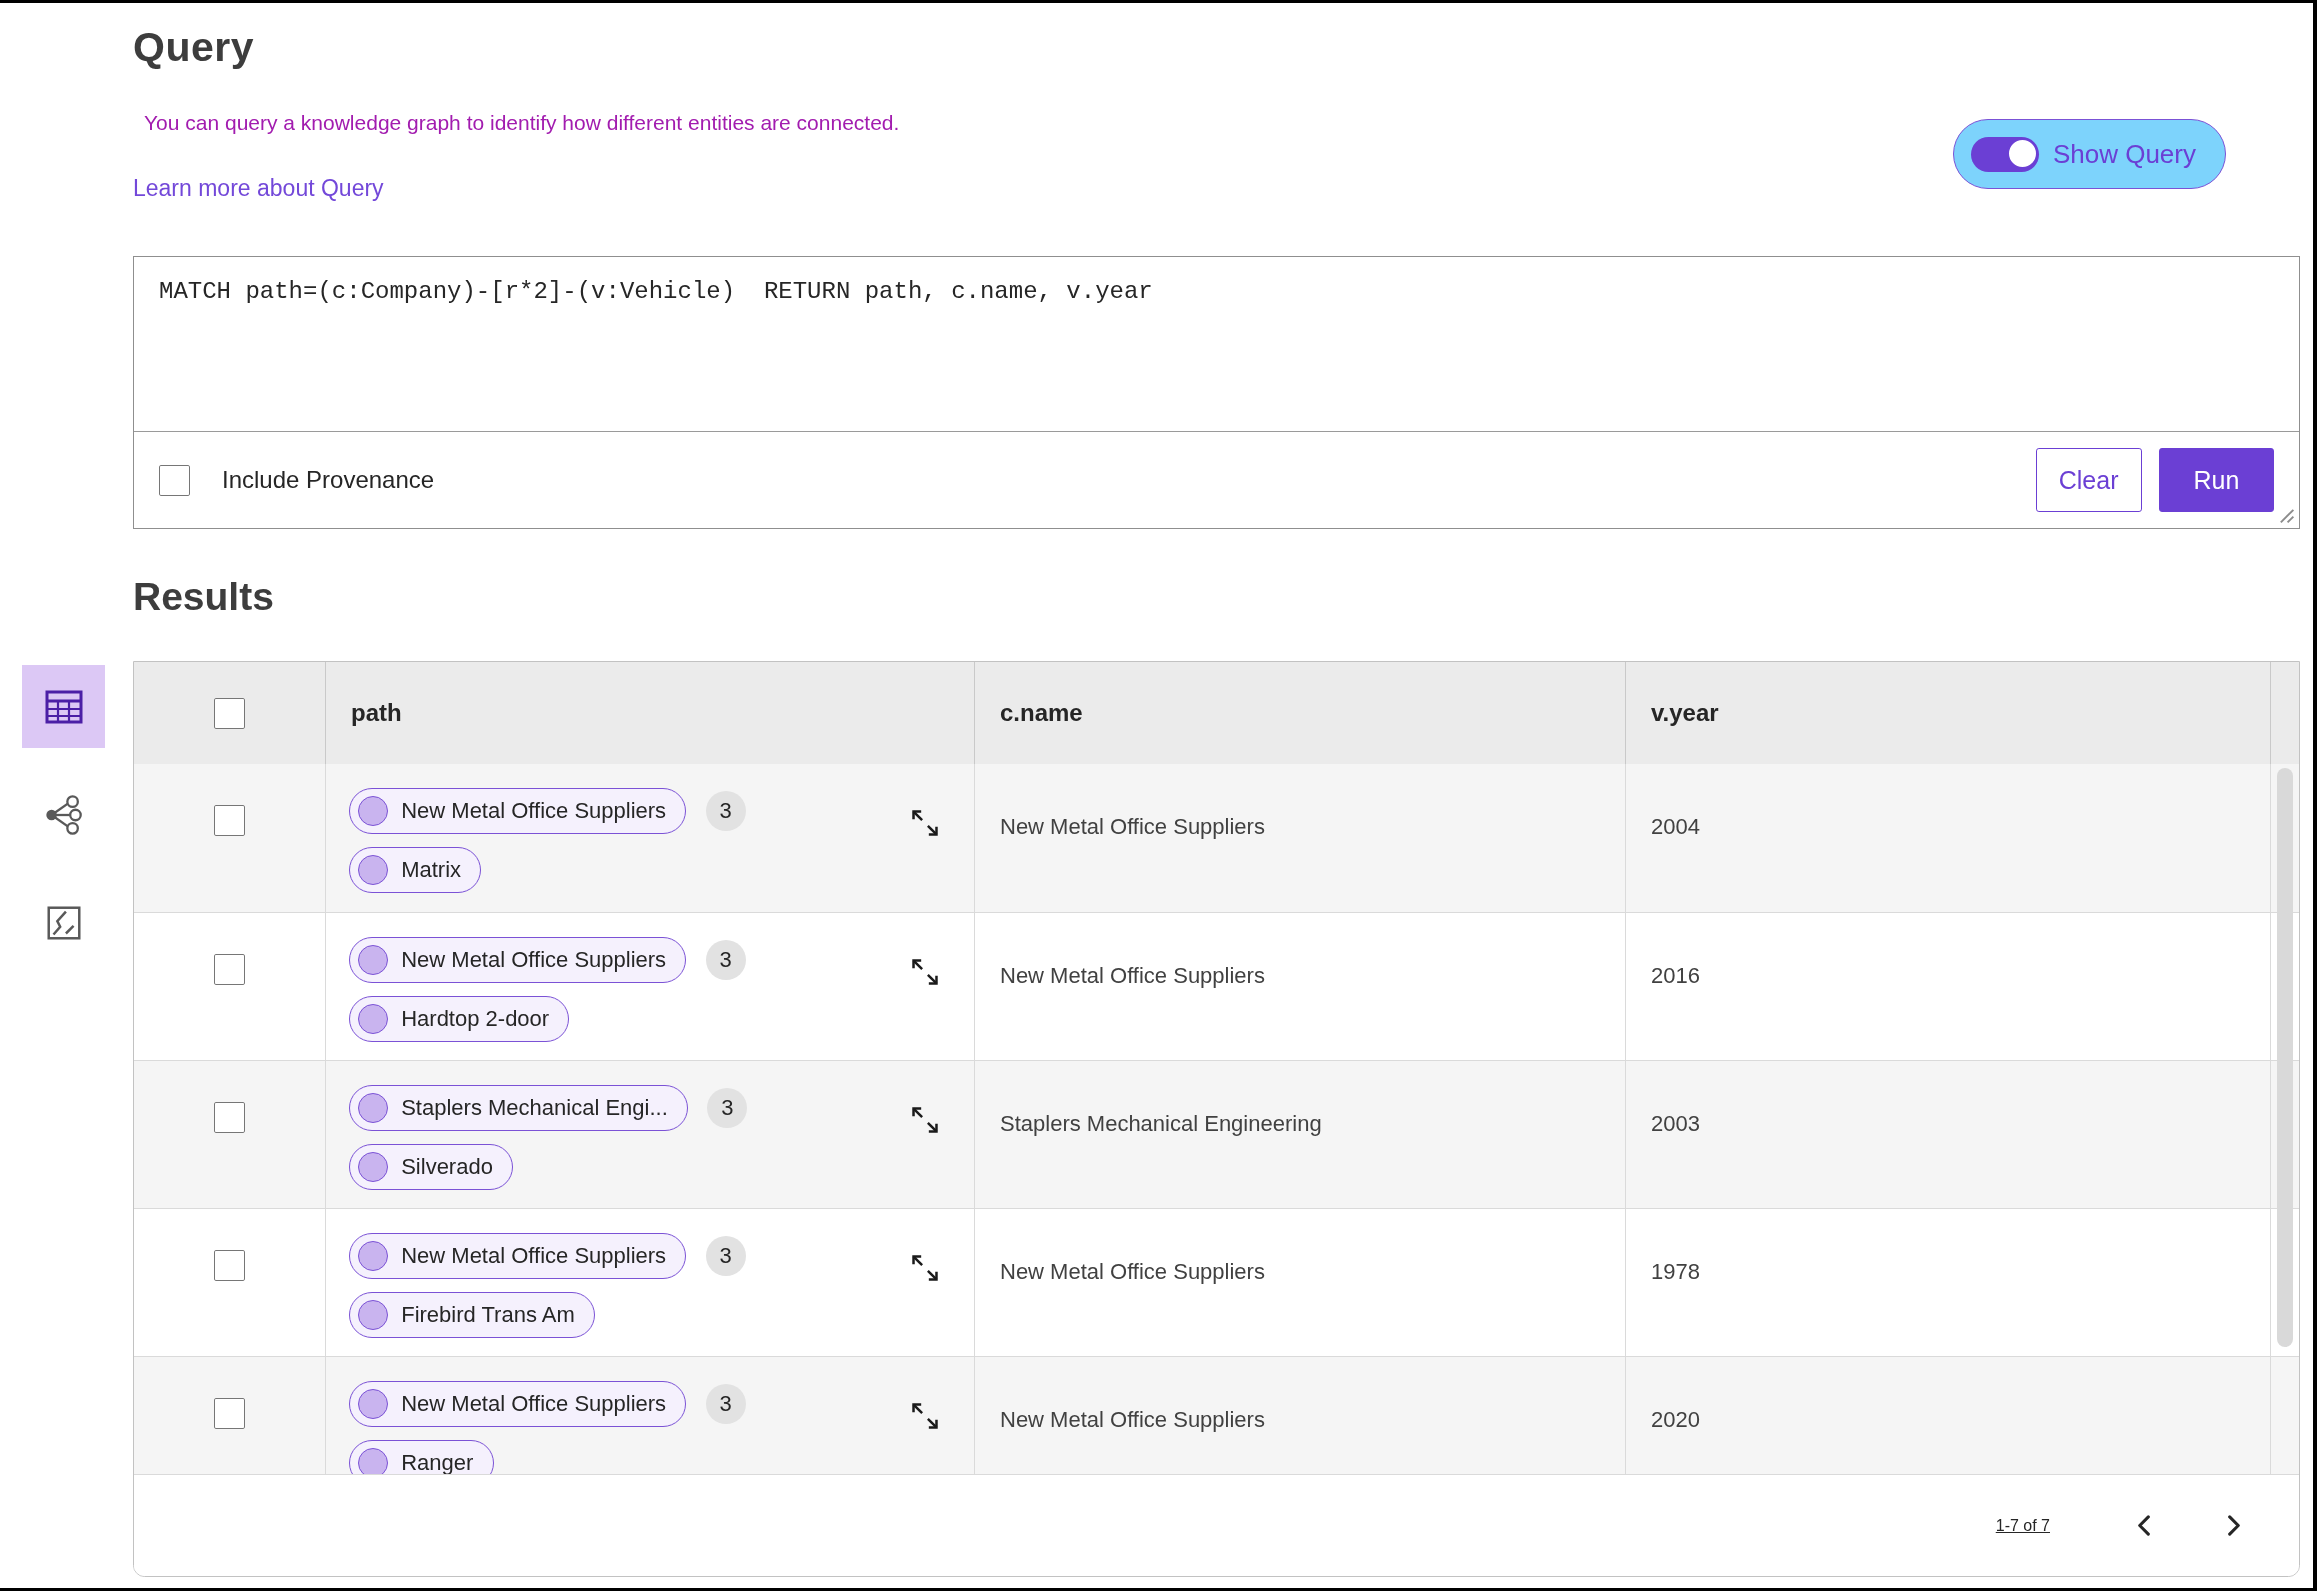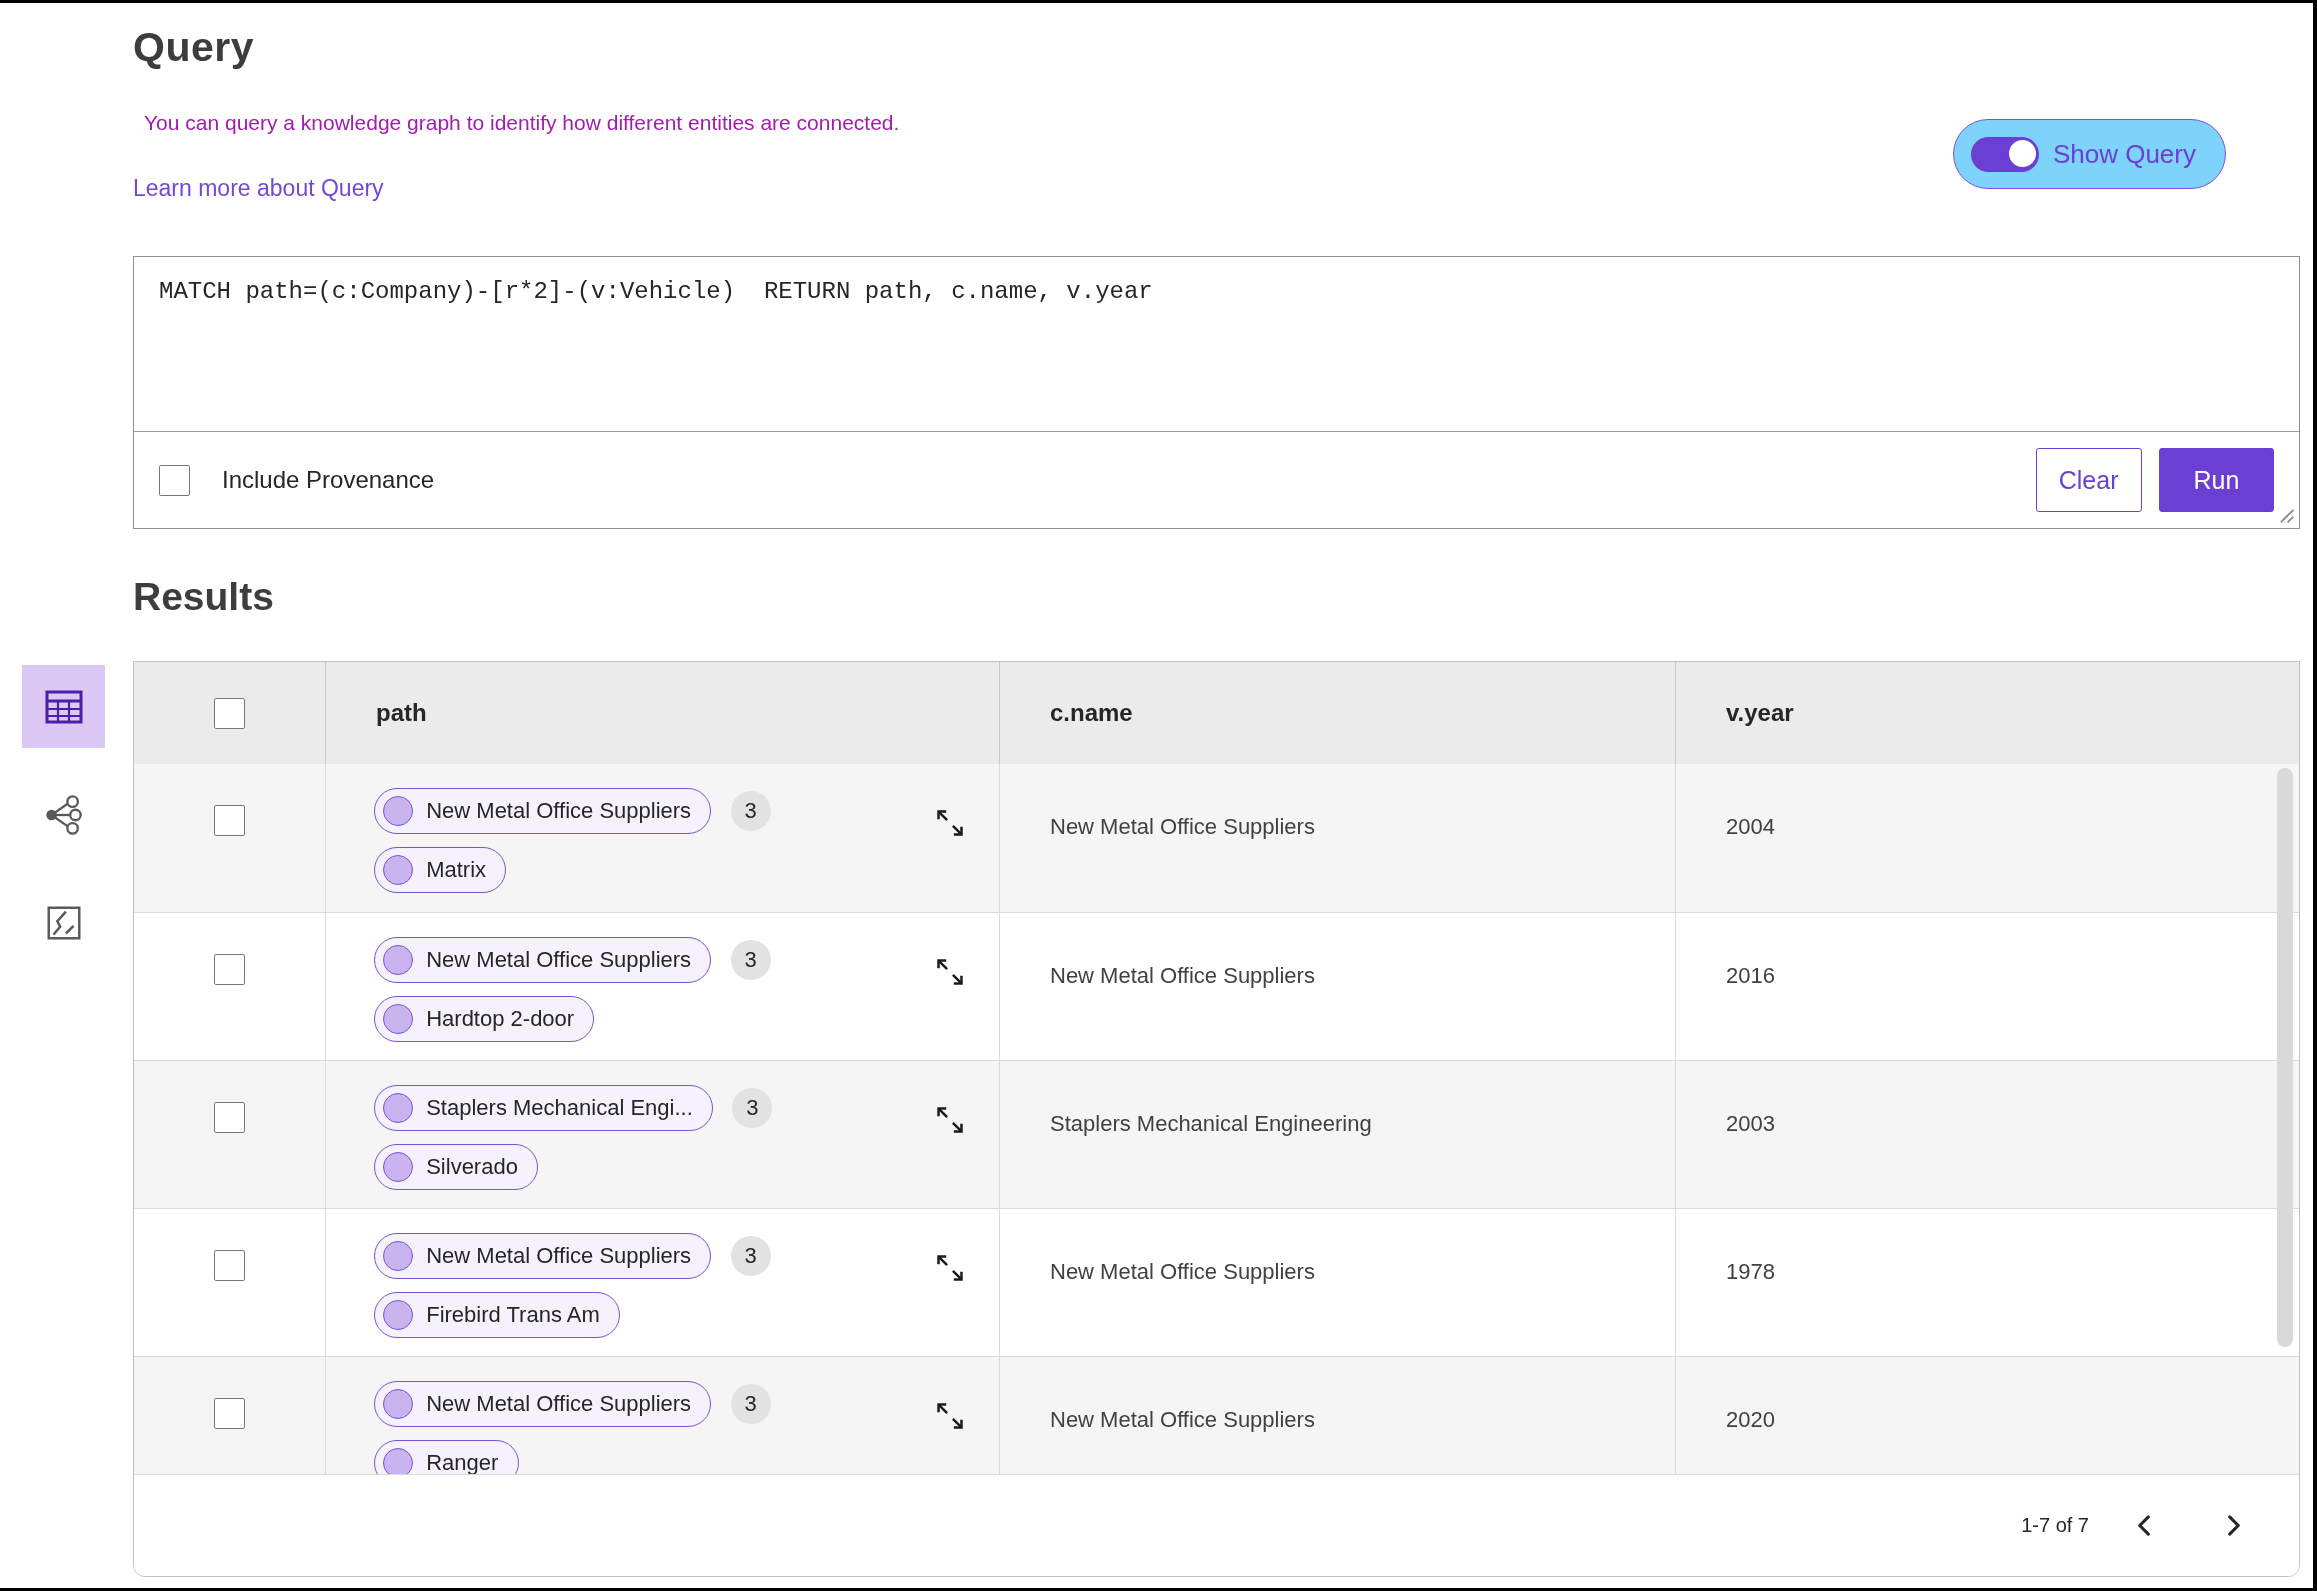--- a/index.html
+++ b/index.html
@@ -55,21 +55,21 @@
   .view-switcher { position:absolute; left:22px; top:662px; width:83px; }
   .view-btn { width:83px; height:83px; display:flex; align-items:center; justify-content:center; cursor:pointer; }
   .view-btn.selected { background:#dcc8f5; }
   .view-btn + .view-btn { margin-top:25px; }
   
   .results-table {
     position:absolute; left:133px; top:658px; width:2167px; height:916px;
     border:1px solid #c2c2c2; border-radius:0 0 11.6px 11.6px;
     background:#fff; display:flex; flex-direction:column; overflow:hidden;
   }
-  .thead, .trow { display:grid; grid-template-columns:192px 649px 651px 645px 1fr;gap:25px; }
+  .thead, .trow { display:grid; grid-template-columns:192px 649px 651px 645px 1fr; }
   .thead { flex:0 0 102px; background:#ebebeb; }
   .thead .cell { border-right:1px solid #c9c9c9; display:flex; align-items:center; }
   .thead .cell:last-child { border-right:none; }
   .th-label { font-size:24px; font-weight:bold; color:#262626; padding-left:25px; }
   .cbx-cell { display:flex; justify-content:center; align-items:center; }
   .tbody { flex:1 1 auto; overflow:hidden; position:relative; }
   .trow { height:148px; border-top:1px solid #dadada; }
   .trow:first-child { border-top:none; }
   .trow.odd  { background:#f5f5f5; }
   .trow.even { background:#ffffff; }
@@ -95,21 +95,21 @@
   .expand-icon { position:absolute; left:577px; top:37px; width:44px; height:44px; cursor:pointer; }
   .text-cell { padding:50px 0 0 25px; font-size:22px; color:#414141; }
   .scroll-thumb {
     position:absolute; right:5.8px; top:3.9px; width:16.4px; height:579px;
     background:#d9d9d9; border-radius:8.7px; cursor:grab;
   }
   .tfoot {
     flex:0 0 102px; border-top:1px solid #dadada; background:#fff;
     display:flex; align-items:center; justify-content:flex-end; padding-right:46px;
   }
-  .pg-label { font-size:20px; color:#262626; margin-right:36px; }
+  .pg-label { font-size:16px; color:#262626; margin-right:75px;text-decoration:underline; }
   .pg-btn { width:39px; height:39px; display:flex; align-items:center; justify-content:center; cursor:pointer; }
   .pg-btn + .pg-btn { margin-left:50px; }
 </style>
 </head>
 <body>
 
 <div class="page">
 
   <div class="q-title">Query</div>
   <div class="q-desc">You can query a knowledge graph to identify how different entities are connected.</div>

